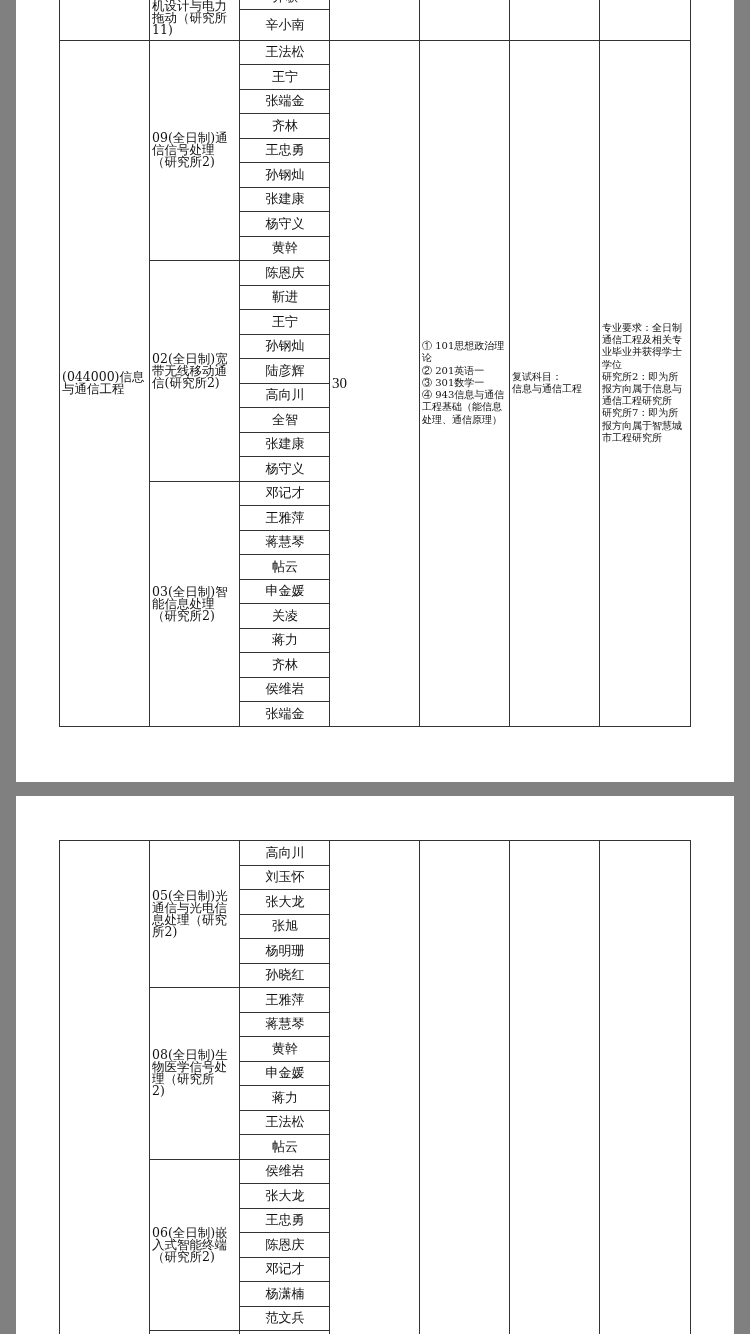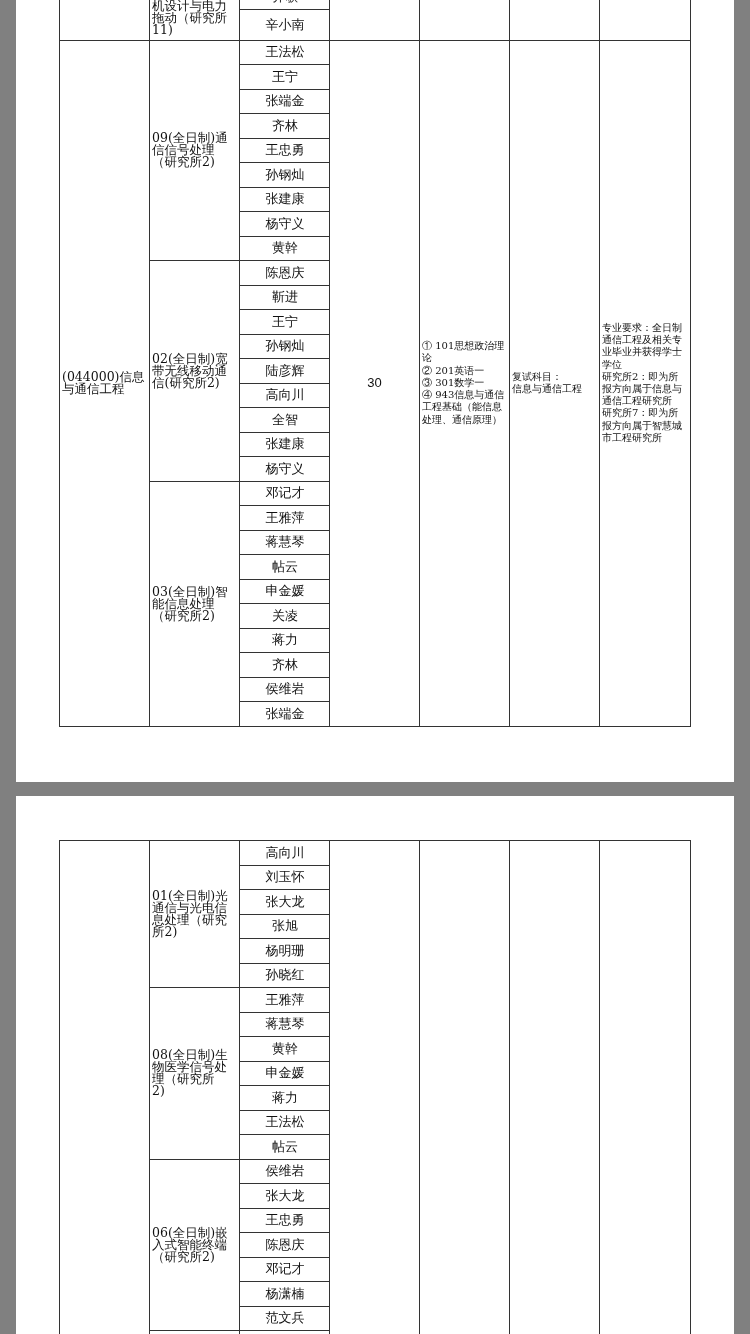--- a/index.html
+++ b/index.html
@@ -13,21 +13,21 @@
   #page1 { top:-10px; height:792px; }
   #page2 { top:796px; height:560px; }
   .tbl { position:absolute; left:43px; width:631px; border-collapse:collapse; table-layout:fixed; }
   #page1 .tbl { top:-6px; }
   #page2 .tbl { top:44px; }
   .tbl td { border:1px solid #333; padding:0 2px; font-size:12.5px; line-height:12px; vertical-align:middle; overflow:hidden; }
   .tbl col.c1 { width:90px; } .tbl col.c2 { width:90px; } .tbl col.c3 { width:90px; }
   .tbl col.c4 { width:90px; } .tbl col.c5 { width:90px; } .tbl col.c6 { width:90px; } .tbl col.c7 { width:91px; }
   td.name { height:23.5px; font-size:13px; padding-left:3px;text-align:center; }
   td.dir { font-size:12.5px; line-height:12px; }
-  td.num { text-align:center; font-family:Liberation Sans, sans-serif; font-size:13px; }
+  td.num { text-align:left; font-family:Liberation Serif, serif; font-size:15px; }
   td.exam, td.retest, td.note { font-size:10px; line-height:12.2px; }
   .dirtext { white-space:pre-line; }
 </style>
 </head>
 <body>
 
 <div class="page" id="page1">
   <table class="tbl" id="tbl1">
     <colgroup>
         <col class="c1">
@@ -169,21 +169,21 @@
         <col class="c2">
         <col class="c3">
         <col class="c4">
         <col class="c5">
         <col class="c6">
         <col class="c7">
       </colgroup>
     <tbody id="tbody2">
         <tr>
           <td rowspan="21"></td>
-          <td rowspan="6" class="dir"><span class="dirtext">01(全日制)光
+          <td rowspan="6" class="dir"><span class="dirtext">05(全日制)光
 通信与光电信
 息处理（研究
 所2)</span></td>
           <td class="name">高向川</td>
           <td rowspan="21"></td>
           <td rowspan="21"></td>
           <td rowspan="21"></td>
           <td rowspan="21"></td>
         </tr>
         <tr>

